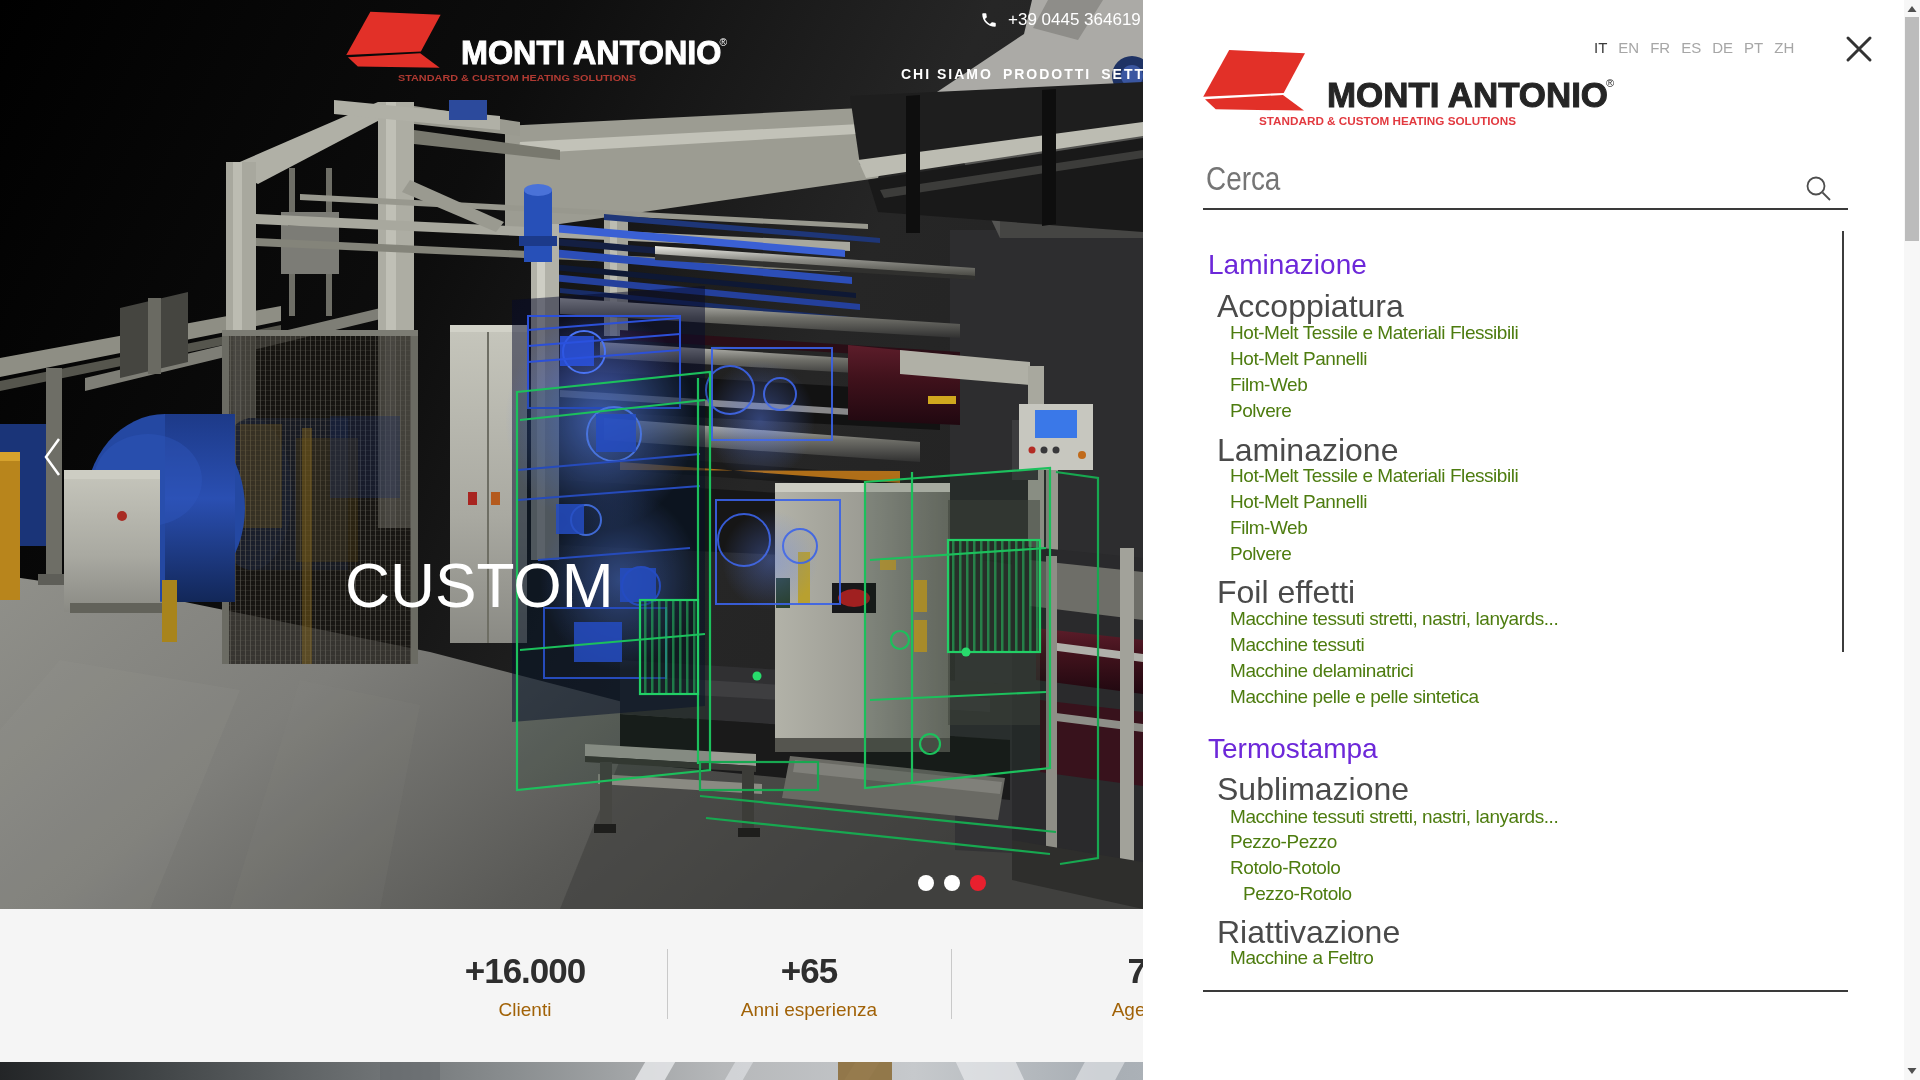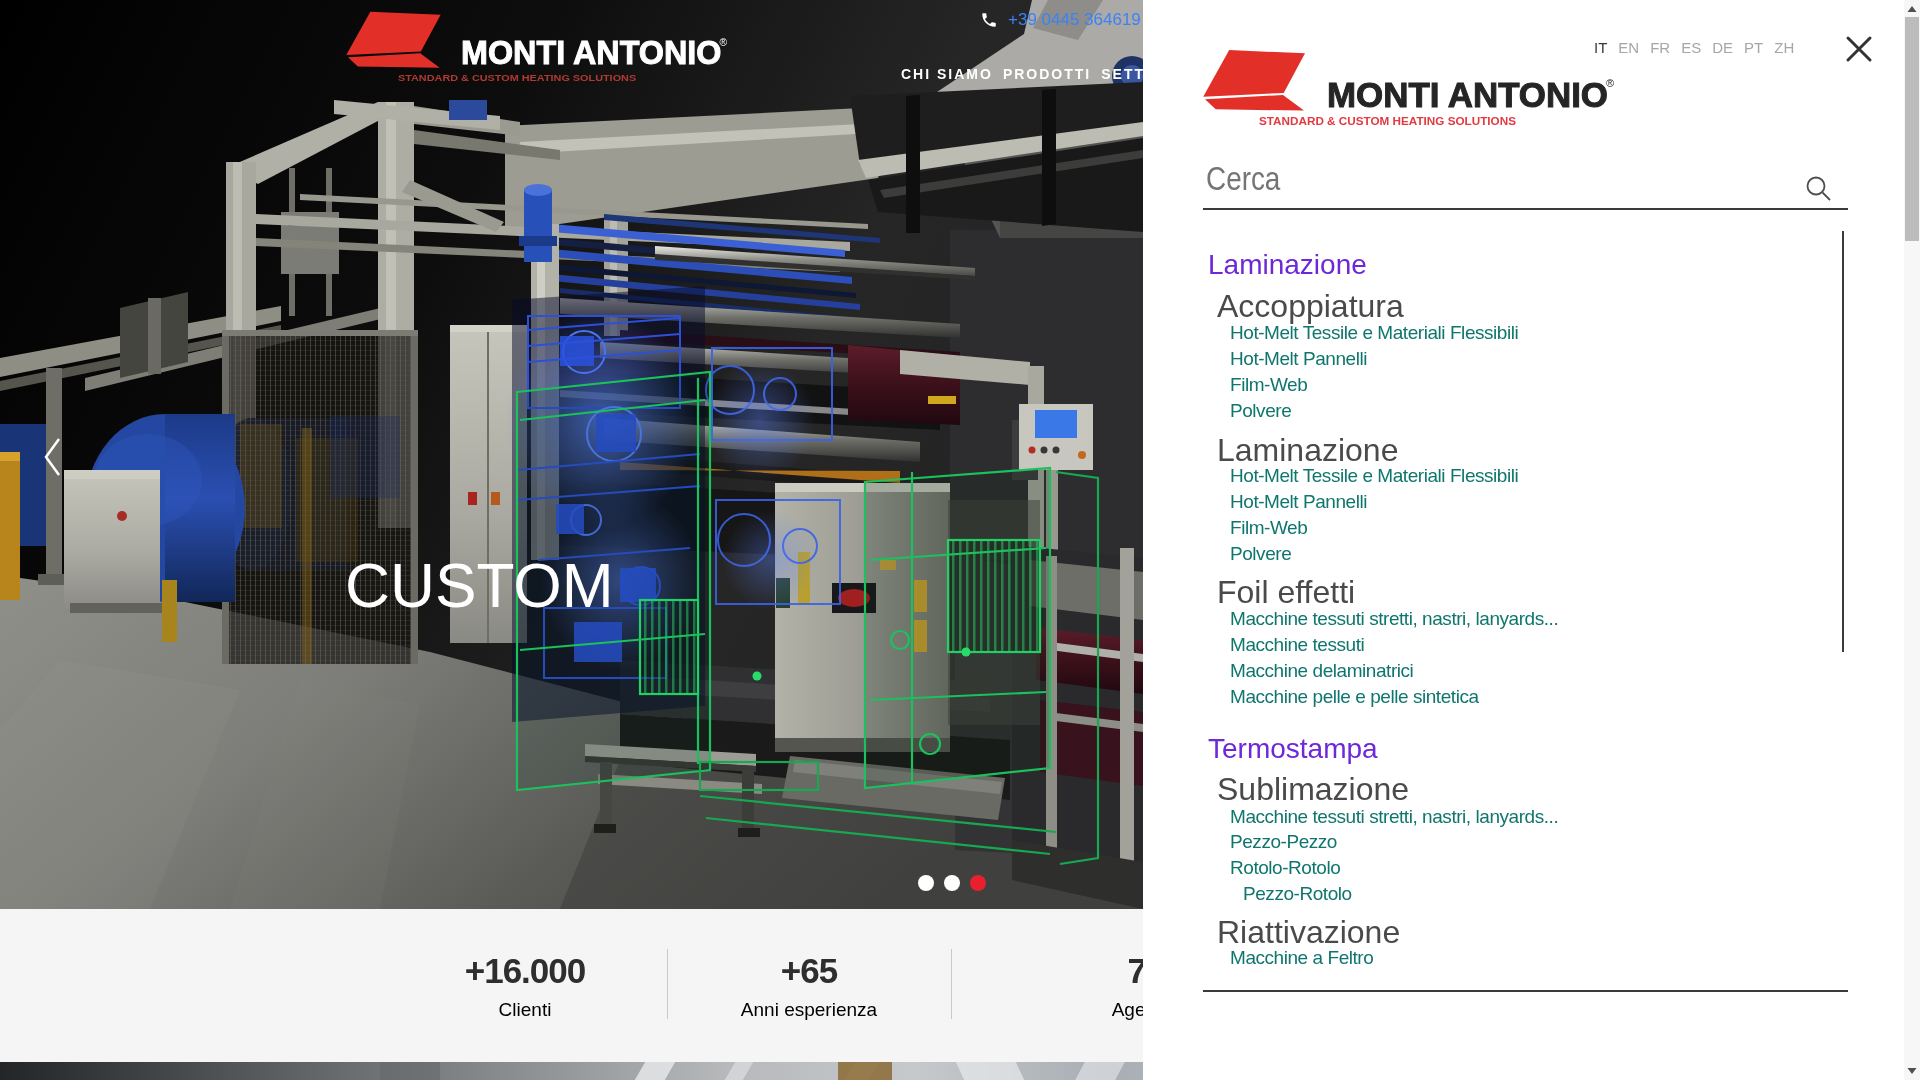--- a/index.html
+++ b/index.html
@@ -2,49 +2,49 @@
 <html><head>
 <meta charset="utf-8">
 <title>Monti Antonio</title>
 <style>
 * { margin:0; padding:0; box-sizing:border-box; }
 html,body { width:1920px; height:1080px; overflow:hidden; }
 body { font-family:"Liberation Sans",sans-serif; background:#fff; position:relative; }
 .hero { position:absolute; left:0; top:0; width:1904px; height:909px; background:#2b2b2b; overflow:hidden; }
 .hero svg.photo { position:absolute; left:0; top:0; }
 .herologo { position:absolute; left:346px; top:7px; }
-.phone { position:absolute; left:980px; top:10px; color:#3b82f6; font-size:17px; display:flex; align-items:center; gap:10px; }
+.phone { position:absolute; left:980px; top:10px; color:#ffffff; font-size:17px; display:flex; align-items:center; gap:10px; }
 .nav { position:absolute; left:901px; top:66px; color:#fff; font-size:14px; font-weight:bold; letter-spacing:2px; white-space:nowrap; }
 .nav span { margin-right:10px;margin-top:36px; }
 .chev { position:absolute; left:40px; top:432px; }
 .custom { position:absolute; left:345px; top:549px; color:#fff; font-size:63.5px; font-weight:400; letter-spacing:0px; transform:scaleX(0.98); transform-origin:0 0; }
 .btn { position:absolute; left:346px; top:645px; width:200px; height:51px; border:2px solid #fff; border-radius:4px; color:#fff; font-size:17px; letter-spacing:1.5px; display:flex; align-items:center; justify-content:center; }
 .dots { position:absolute; left:918px; top:875px; display:flex; gap:10px; }
 .dot { width:16px; height:16px; border-radius:50%; background:#fff; }
 .dot.red { background:#e8202e; }
 .stats { position:absolute; left:0; top:909px; width:1904px; height:153px; background:#f5f5f5; }
 .stat { position:absolute; top:0; width:284px; height:153px; text-align:center; }
 .stat .num { margin-top:42px; font-size:35px; font-weight:bold; color:#2e2e2e; letter-spacing:-1px; }
-.stat .lbl { margin-top:8px; font-size:19px; color:#000000; }
+.stat .lbl { margin-top:8px; font-size:19px; color:#a16207; }
 .sdiv { position:absolute; top:40px; width:1px; height:70px; background:#c9c9c9; }
 .strip { position:absolute; left:0; top:1062px; width:1904px; height:18px;
   background:linear-gradient(90deg,#232527 0%,#3c4042 7%,#606466 16%,#8a8e90 27%,#b6b8ba 38%,#c6c9cc 48%,#a8aeb4 58%,#bcc2c8 72%,#aab0b6 86%,#b4bac0 100%); overflow:hidden; }
 .strip i { position:absolute; background:#e8eaec; opacity:0.8; }
 .panel { position:absolute; left:1143px; top:0; width:761px; height:1080px; background:#fff; }
 .langs { position:absolute; left:1594px; top:40px; display:flex; font-size:15px; line-height:1; color:#a6a6a6; }
 .langs span { margin-right:11px; }
 .langs .active { color:#3a3a3a; }
 .closex { position:absolute; left:1845px; top:35px; }
 .panellogo { position:absolute; left:1203px; top:45px; }
 .search { position:absolute; left:1203px; top:158px; width:645px; height:52px; border-bottom:2.5px solid #3a3a3a; }
 .search .ph { position:absolute; left:3px; top:3px; font-size:34px; line-height:1; color:#757575; transform:scaleX(0.82); transform-origin:0 0; }
 .mag { position:absolute; right:16px; top:16px; }
 .m0 { position:absolute; font-size:28px; color:#6d28d9; }
 .m1 { position:absolute; font-size:32px; color:#4a4a4a; }
-.m2 { position:absolute; font-size:19px; letter-spacing:-0.45px; color:#0f766e; }
+.m2 { position:absolute; font-size:19px; letter-spacing:-0.45px; color:#4d7c0f; }
 .innerbar { position:absolute; left:1842px; top:231px; width:2px; height:421px; background:#3c3c3c; }
 .hr2 { position:absolute; left:1203px; top:990px; width:645px; height:2px; background:#3a3a3a; }
 .sb { position:absolute; left:1904px; top:0; width:16px; height:1080px; background:#f7f7f7; }
 .sb .thumb { position:absolute; left:1px; top:17px; width:14px; height:224px; background:#bcbcbc; }
 </style>
 </head>
 <body>
 <div class="hero">
 <svg class="photo" width="1143" height="909" viewBox="0 0 1143 909">
 <defs>

